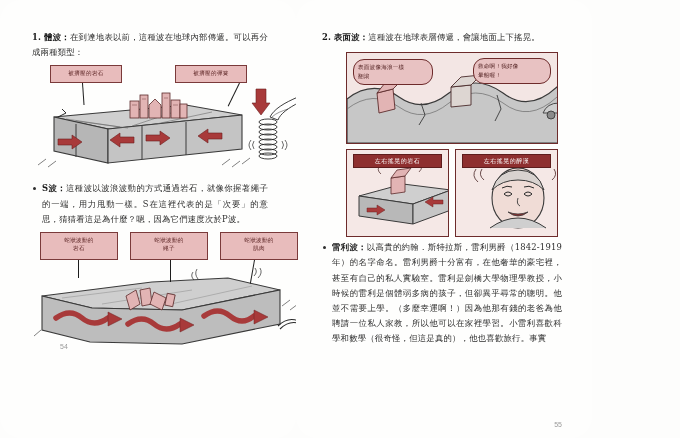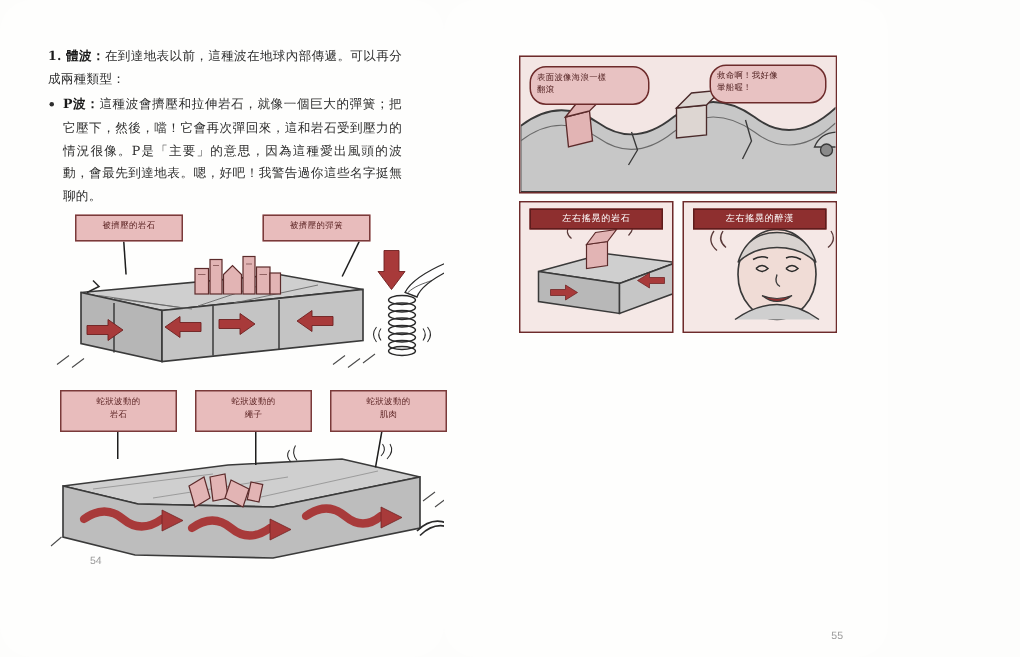--- a/index.html
+++ b/index.html
@@ -126,23 +126,20 @@
 
 <div class="spread">
 
   <div class="page page-left">
 
     <div class="body-text">
       <span class="sec-num">1.</span>
       <span class="sec-title">體波</span><span class="sec-title">：</span><span>在到達地表以前，這種波在地球內部傳遞。可以再分成兩種類型：</span>
     </div>
 
-    <div class="body-text bullet-item">
-      <span class="term">P波</span><span class="term">：</span><span>這種波會擠壓和拉伸岩石，就像一個巨大的彈簧；把它壓下，然後，噹！它會再次彈回來，這和岩石受到壓力的情況很像。P是「主要」的意思，因為這種愛出風頭的波動，會最先到達地表。嗯，好吧！我警告過你這些名字挺無聊的。</span>
-    </div>
 
     <div class="illus" style="height:112px;">
 
       <div class="callout" style="left:18px;top:0px;width:72px;height:18px;">
         <span>被擠壓的岩石</span>
       </div>
       <div class="leader" style="left:50px;top:18px;height:22px;transform:rotate(-4deg);transform-origin:top;"></div>
 
       <div class="callout" style="left:143px;top:0px;width:72px;height:18px;">
         <span>被擠壓的彈簧</span>
@@ -224,20 +221,23 @@
 
         <g stroke="#2a2a2a" stroke-width="0.7" fill="none">
           <path d="M6,54 q-3,4 0,8"></path>
           <path d="M3,53 q-4,5 0,10"></path>
           <path d="M34,54 q3,4 0,8"></path>
           <path d="M37,53 q4,5 0,10"></path>
         </g>
       </svg>
     </div>
 
+    <div class="body-text bullet-item">
+      <span class="term">S波</span><span class="term">：</span><span>這種波以波浪波動的方式通過岩石，就像你握著繩子的一端，用力甩動一樣。S在這裡代表的是「次要」的意思，猜猜看這是為什麼？嗯，因為它們速度次於P波。</span>
+    </div>
 
     <div class="illus" style="height:128px;">
 
       <div class="callout" style="left:8px;top:0px;width:78px;height:28px;">
         <div>蛇狀波動的</div>
         <div>岩石</div>
       </div>
       <div class="leader" style="left:46px;top:28px;height:18px;"></div>
 
       <div class="callout" style="left:98px;top:0px;width:78px;height:28px;">
@@ -304,20 +304,24 @@
       </svg>
 
       <div class="pno pno-l">54</div>
     </div>
   </div>
 
   <div class="gutter"></div>
 
   <div class="page page-right">
 
+    <div class="body-text sec-head">
+      <span class="sec-num">2.</span>
+      <span class="sec-title">表面波</span><span class="sec-title">：</span><span>這種波在地球表層傳遞，會讓地面上下搖晃。</span>
+    </div>
 
     <div class="panel" style="height:92px;margin:7px 4px 0 24px;">
       <svg width="262" height="90" viewBox="0 0 262 90" style="position:absolute;left:0;top:0;">
         <rect x="0" y="0" width="262" height="90" fill="#f3e6e4"></rect>
 
         <path d="M0,46 q26,-20 52,-2 q24,17 50,-4 q26,-20 54,0 q26,20 54,-6 L262,90 L0,90 Z" fill="#c7c7c7" stroke="#3a3a3a" stroke-width="1.2"></path>
         <path d="M0,56 q26,-20 52,-2 q24,17 50,-4 q26,-20 54,0 q26,20 54,-6" fill="none" stroke="#6a6a6a" stroke-width="0.7"></path>
 
         <g stroke="#3a3a3a" stroke-width="0.9" fill="none">
           <path d="M74,50 L78,62 L72,72"></path>
@@ -417,17 +421,20 @@
             <path d="M22,32 q-7,-6 -2,-13"></path>
             <path d="M96,30 q6,-5 2,-11"></path>
             <path d="M102,32 q7,-6 2,-13"></path>
           </g>
 
           <path d="M34,78 q14,-10 28,-10 q14,0 28,10" fill="#cfcfcf" stroke="#3a3a3a" stroke-width="1"></path>
         </svg>
       </div>
     </div>
 
+    <div class="body-text bullet-item" style="margin-top:3px;">
+      <span class="term">雷利波</span><span class="term">：</span><span>以高貴的約翰．斯特拉斯，雷利男爵（1842-1919年）的名字命名。雷利男爵十分富有，在他奢華的豪宅裡，甚至有自己的私人實驗室。雷利是劍橋大學物理學教授，小時候的雷利是個體弱多病的孩子，但卻異乎尋常的聰明。他並不需要上學。（多麼幸運啊！）因為他那有錢的老爸為他聘請一位私人家教，所以他可以在家裡學習。小雷利喜歡科學和數學（很奇怪，但這是真的），他也喜歡旅行。事實</span>
+    </div>
 
     <div class="pno pno-r">55</div>
   </div>
 
 </div>
 
 </body></html>

